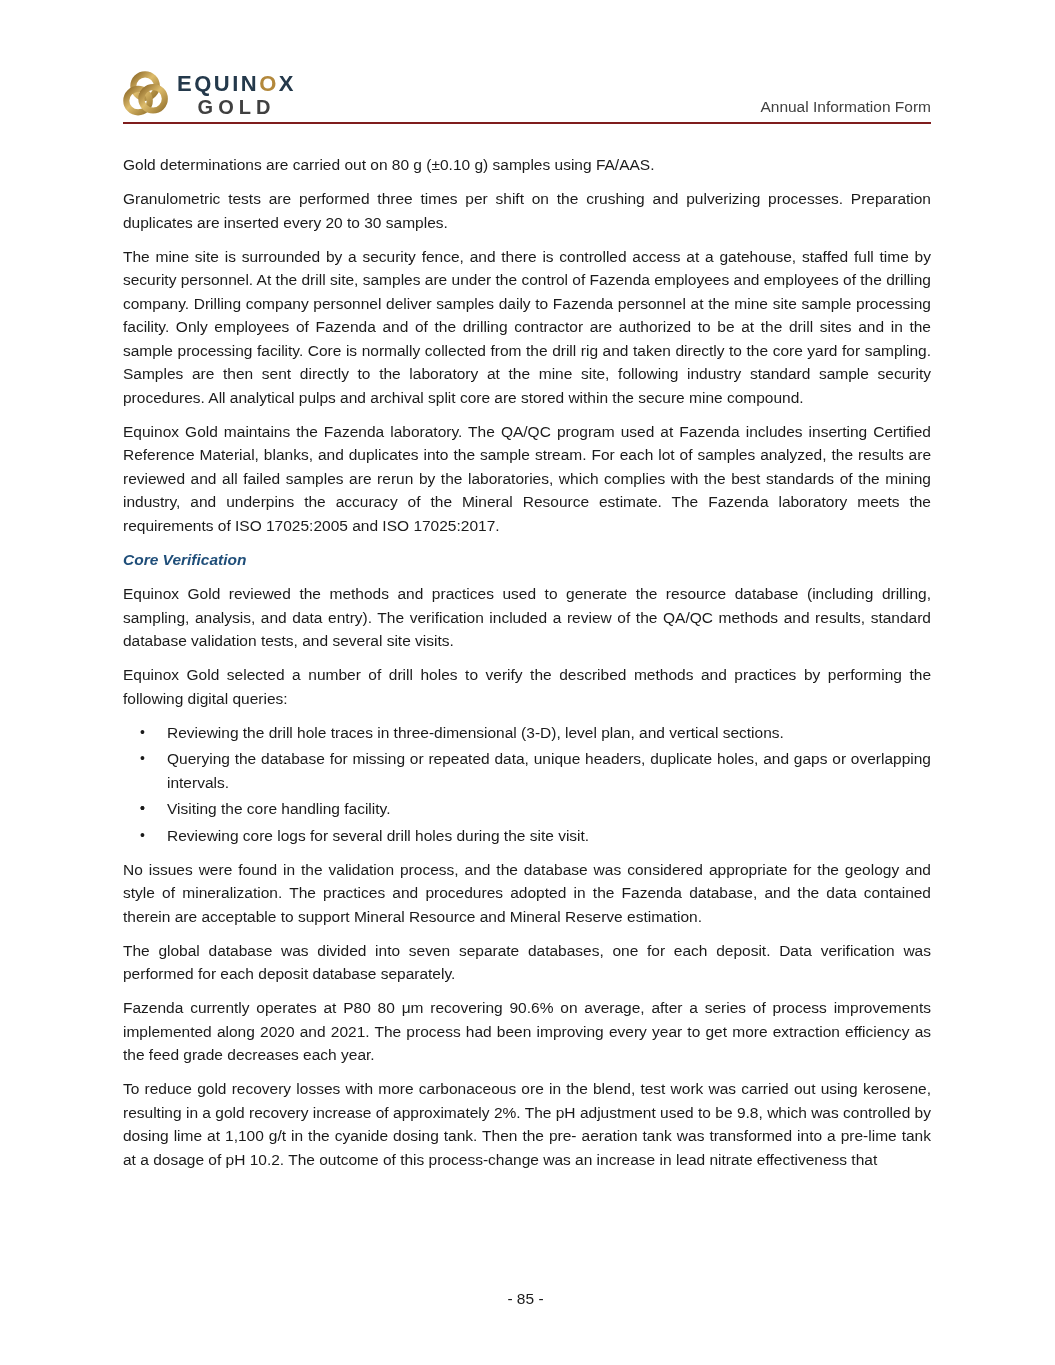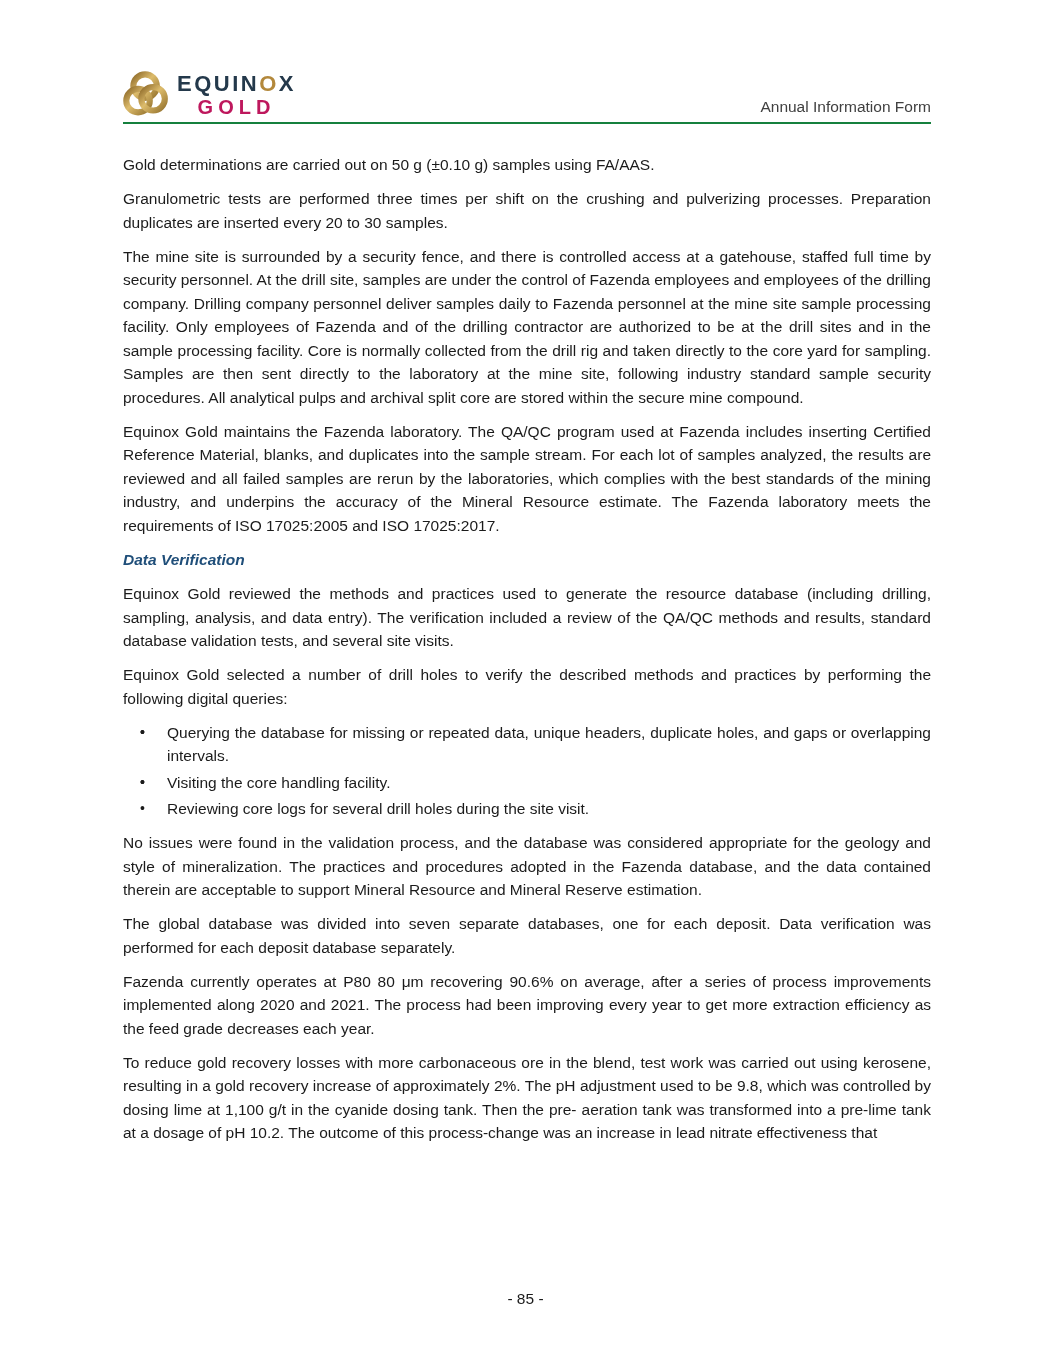--- a/index.html
+++ b/index.html
@@ -14,34 +14,34 @@
     font-family: "Liberation Sans", sans-serif;
     color: #1b1b1b;
     overflow: hidden;
   }
   
   .header {
     margin-top: 71px;
     display: flex;
     justify-content: space-between;
     align-items: flex-end;
-    border-bottom: 2px solid #15803d;
+    border-bottom: 2px solid #7f1d1d;
     padding-bottom: 3px;
   }
   .logo { display: flex; align-items: center; gap: 7px; }
   .logo-knot { display: block; }
   .logo-text { display: flex; flex-direction: column; line-height: 1; }
   .logo-line1 {
     font-size: 22px; font-weight: bold; letter-spacing: 2.5px;
     color: #24394B;
   }
   .logo-line1 .gold-letter { color: #B3883B; }
   .logo-line2 {
     font-size: 20px; font-weight: bold; letter-spacing: 5px;
-    color: #be185d; text-align: center; margin-top: 2px;
+    color: #404040; text-align: center; margin-top: 2px;
   }
   .doc-title { font-size: 15.5px; color: #404040; padding-bottom: 3px; }
   
   .main {
     margin-top: 29px;
     font-size: 15.5px;
     line-height: 23.5px;
     text-align: justify;
   }
   .main p { margin: 0 0 10.5px 0; }
@@ -92,33 +92,34 @@
       </svg>
       <div class="logo-text">
         <div class="logo-line1"><span>EQUIN</span><span class="gold-letter">O</span><span>X</span></div>
         <div class="logo-line2">GOLD</div>
       </div>
     </div>
     <div class="doc-title">Annual Information Form</div>
   </div>
 
   <div class="main">
-    <p>Gold determinations are carried out on 50 g (±0.10 g) samples using FA/AAS.</p>
+    <p>Gold determinations are carried out on 80 g (±0.10 g) samples using FA/AAS.</p>
     <p>Granulometric tests are performed three times per shift on the crushing and pulverizing processes. Preparation duplicates are inserted every 20 to 30 samples.</p>
     <p>The mine site is surrounded by a security fence, and there is controlled access at a gatehouse, staffed full time by security personnel. At the drill site, samples are under the control of Fazenda employees and employees of the drilling company. Drilling company personnel deliver samples daily to Fazenda personnel at the mine site sample processing facility. Only employees of Fazenda and of the drilling contractor are authorized to be at the drill sites and in the sample processing facility. Core is normally collected from the drill rig and taken directly to the core yard for sampling. Samples are then sent directly to the laboratory at the mine site, following industry standard sample security procedures. All analytical pulps and archival split core are stored within the secure mine compound.</p>
     <p>Equinox Gold maintains the Fazenda laboratory. The QA/QC program used at Fazenda includes inserting Certified Reference Material, blanks, and duplicates into the sample stream. For each lot of samples analyzed, the results are reviewed and all failed samples are rerun by the laboratories, which complies with the best standards of the mining industry, and underpins the accuracy of the Mineral Resource estimate. The Fazenda laboratory meets the requirements of ISO 17025:2005 and ISO 17025:2017.</p>
 
-    <h3 class="heading italic">Data Verification</h3>
+    <h3 class="heading italic">Core Verification</h3>
 
     <p>Equinox Gold reviewed the methods and practices used to generate the resource database (including drilling, sampling, analysis, and data entry). The verification included a review of the QA/QC methods and results, standard database validation tests, and several site visits.</p>
     <p>Equinox Gold selected a number of drill holes to verify the described methods and practices by performing the following digital queries:</p>
 
     <ul class="bullets">
       <li>
         <span class="bullet-dot">•</span>
+        <span>Reviewing the drill hole traces in three-dimensional (3-D), level plan, and vertical sections.</span>
       </li>
       <li>
         <span class="bullet-dot">•</span>
         <span>Querying the database for missing or repeated data, unique headers, duplicate holes, and gaps or overlapping intervals.</span>
       </li>
       <li>
         <span class="bullet-dot">•</span>
       </li>
       <li>
         <span class="bullet-dot">•</span>

